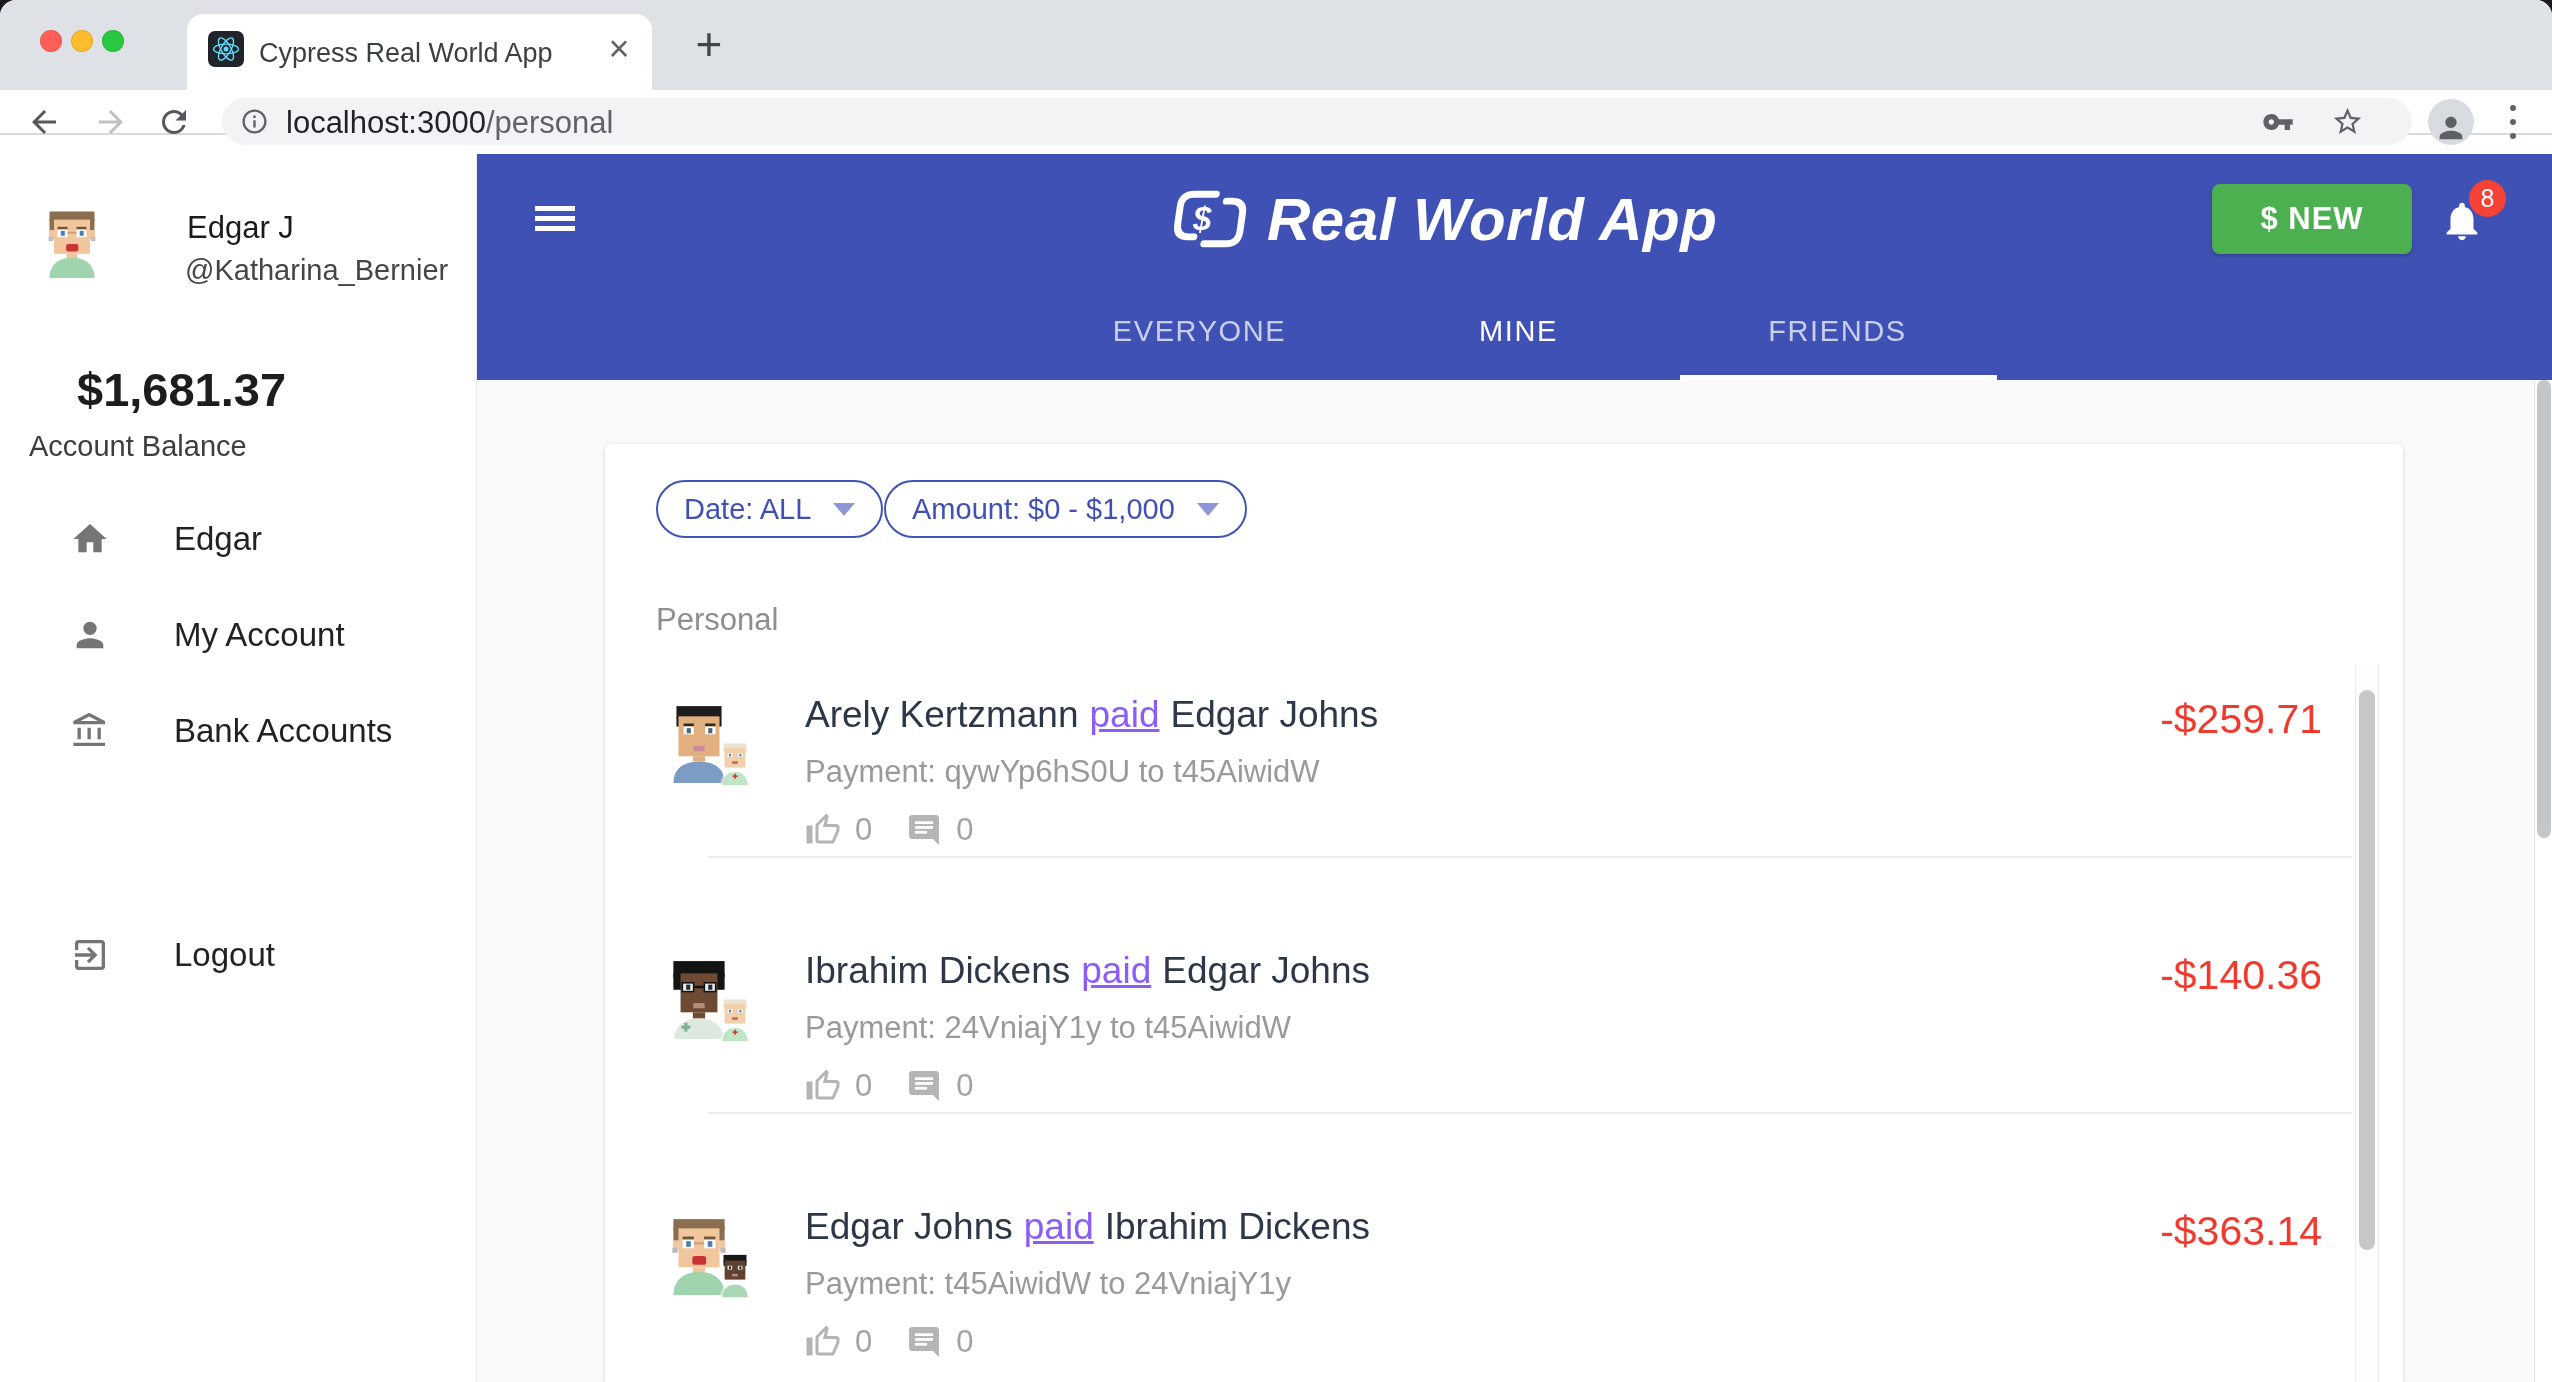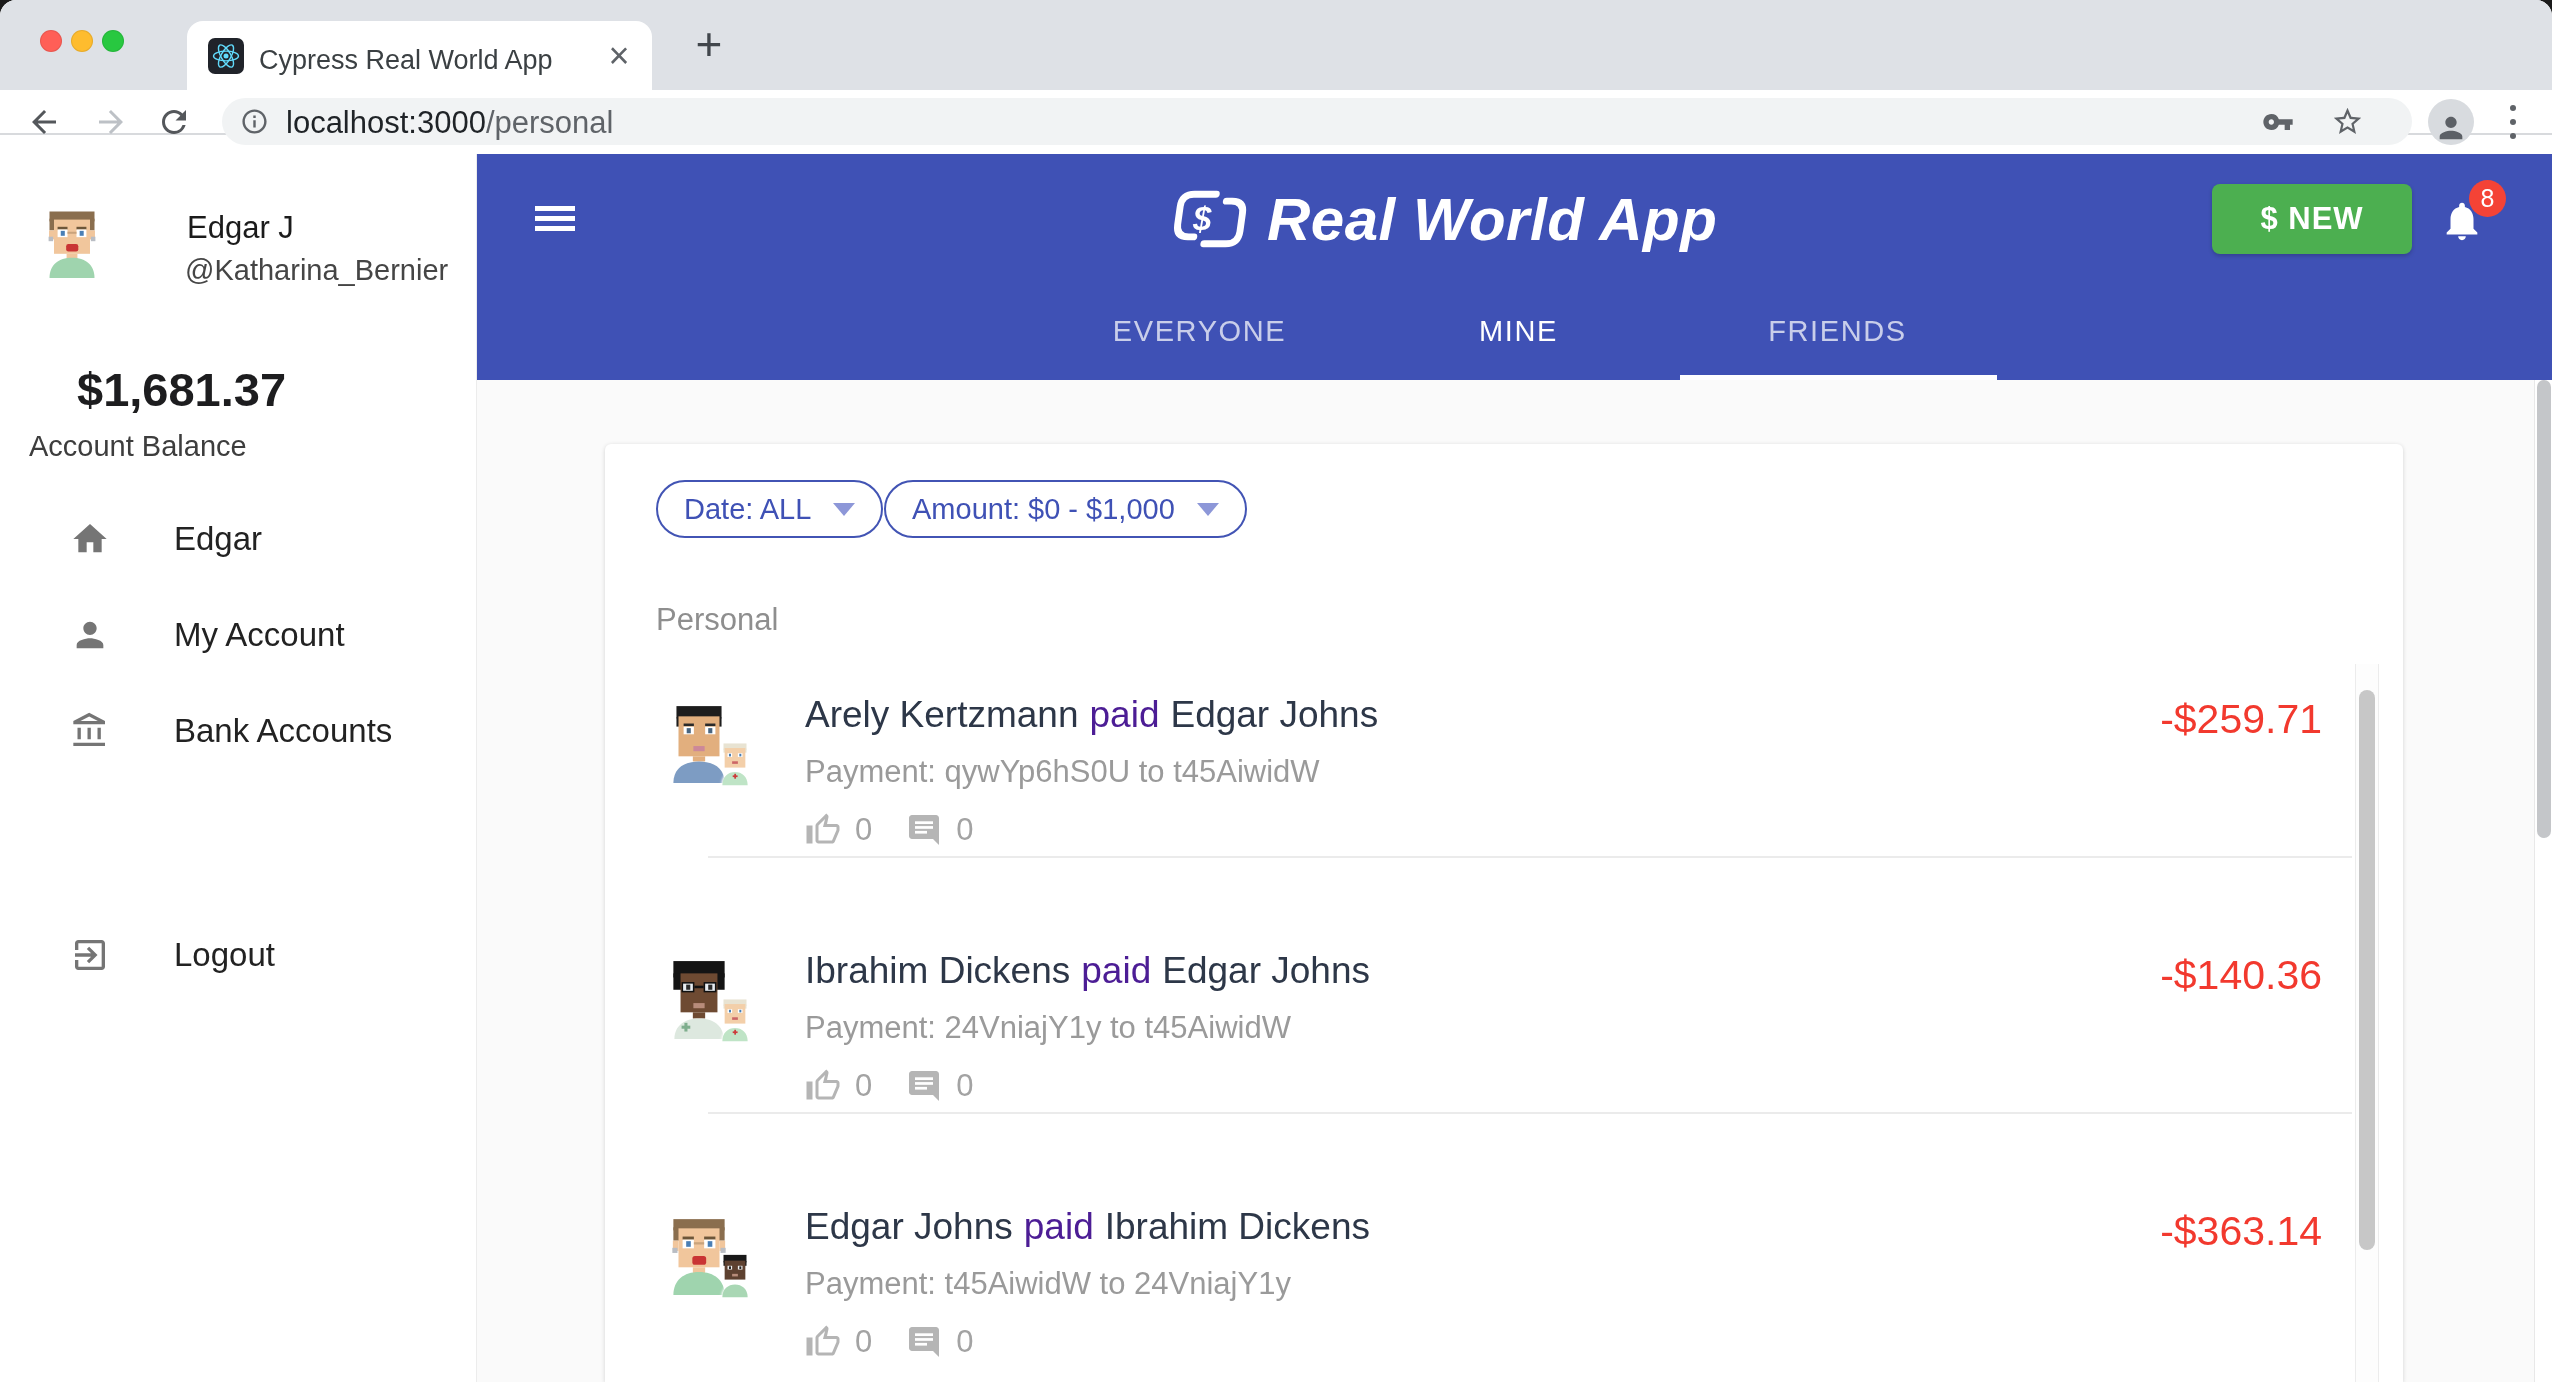--- a/index.html
+++ b/index.html
@@ -6,21 +6,21 @@
   html,body { background:#1a1a1a; }
   body { font-family:"Liberation Sans", sans-serif; }
   .screen { position:relative; width:2552px; height:1382px; background:#fff; overflow:hidden; border-radius:16px 16px 0 0; }
 
   
   .tabbar { position:absolute; left:0; top:0; width:2552px; height:90px; background:#dee1e6; }
   .tlight { position:absolute; top:30px; width:22px; height:22px; border-radius:50%; box-shadow:inset 0 0 0 1px rgba(0,0,0,.09); }
   .tl-red { left:40px; background:#ff5f57; }
   .tl-yellow { left:71px; background:#febc2e; }
   .tl-green { left:102px; background:#28c840; }
-  .btab { position:absolute; left:187px; top:21px; width:465px; height:77px; background:#fff; border-radius:16px 16px 0 0; }
+  .btab { position:absolute; left:187px; top:14px; width:465px; height:77px; background:#fff; border-radius:16px 16px 0 0; }
   .favicon { position:absolute; left:21px; top:17px; width:36px; height:36px; background:#20232a; border-radius:7px; display:flex; align-items:center; justify-content:center; }
   .btab-title { position:absolute; left:72px; top:24px; font-size:27px; color:#3b4043; white-space:nowrap; }
   .btab-close { position:absolute; right:14px; top:17px; width:38px; height:38px; font-size:36px; line-height:36px; text-align:center; color:#5f6368; }
   .newtab-plus { position:absolute; left:688px; top:24px; width:42px; height:42px; color:#41464c; font-size:46px; line-height:40px; text-align:center; font-weight:300; }
 
   
   .toolbar { position:absolute; left:0; top:90px; width:2552px; height:45px; background:#fff; border-bottom:2px solid #d8dadd; }
   .navicon { position:absolute; top:14px; width:36px; height:36px; color:#54575b; }
   .navicon svg { width:36px; height:36px; }
   .ni-back { left:26px; }
@@ -75,21 +75,21 @@
   .chip { position:absolute; top:36px; height:58px; border:2px solid #4254b4; border-radius:30px; display:inline-flex; align-items:center; padding:16px 26px; font-size:29px; color:#3f51b5; }
   .chip .caret { width:0; height:0; border-left:11px solid transparent; border-right:11px solid transparent; border-top:13px solid #8d97d8; margin-left:22px; }
   .chip-date { left:51px; }
   .chip-amount { left:279px; }
   .section-label { position:absolute; left:51px; top:158px; font-size:31px; color:#8e8e8e; }
 
   .txn { position:absolute; left:51px; width:1666px; height:256px; }
   .av-main { position:absolute; left:2px; top:38px; width:82px; height:82px; }
   .av-child { position:absolute; left:56px; top:76px; width:46px; height:46px; filter:drop-shadow(0 0 1.5px #fff) drop-shadow(0 0 1px #fff); }
   .txn-title { position:absolute; left:149px; top:30px; font-size:37px; color:#2d3748; white-space:nowrap; }
-  .txn-title .paid { color:#4c1d95; margin:0 11px; }
+  .txn-title .paid { color:#8b5cf6; margin:0 11px;text-decoration:underline; }
   .txn-desc { position:absolute; left:149px; top:90px; font-size:31px; color:#9a9a9a; white-space:nowrap; }
   .txn-social { position:absolute; left:149px; top:146px; height:40px; display:flex; align-items:center; }
   .txn-social svg { width:36px; height:36px; color:#b5b5b5; }
   .txn-social .cnt { font-size:31px; color:#a3a3a3; margin:0 34px 0 14px; }
   .txn-amount { position:absolute; right:0; top:32px; font-size:41px; color:#f2392e; }
   .txn-divider { position:absolute; left:52px; top:192px; width:1644px; height:2px; background:#ebebeb; }
 
   .list-scroll { position:absolute; left:1750px; top:220px; width:24px; height:718px; background:#fdfdfd; border-left:1px solid #ececec; border-right:1px solid #ececec; }
   .list-thumb { position:absolute; left:3px; top:26px; width:16px; height:560px; border-radius:9px; background:#c7c7c7; }
 

